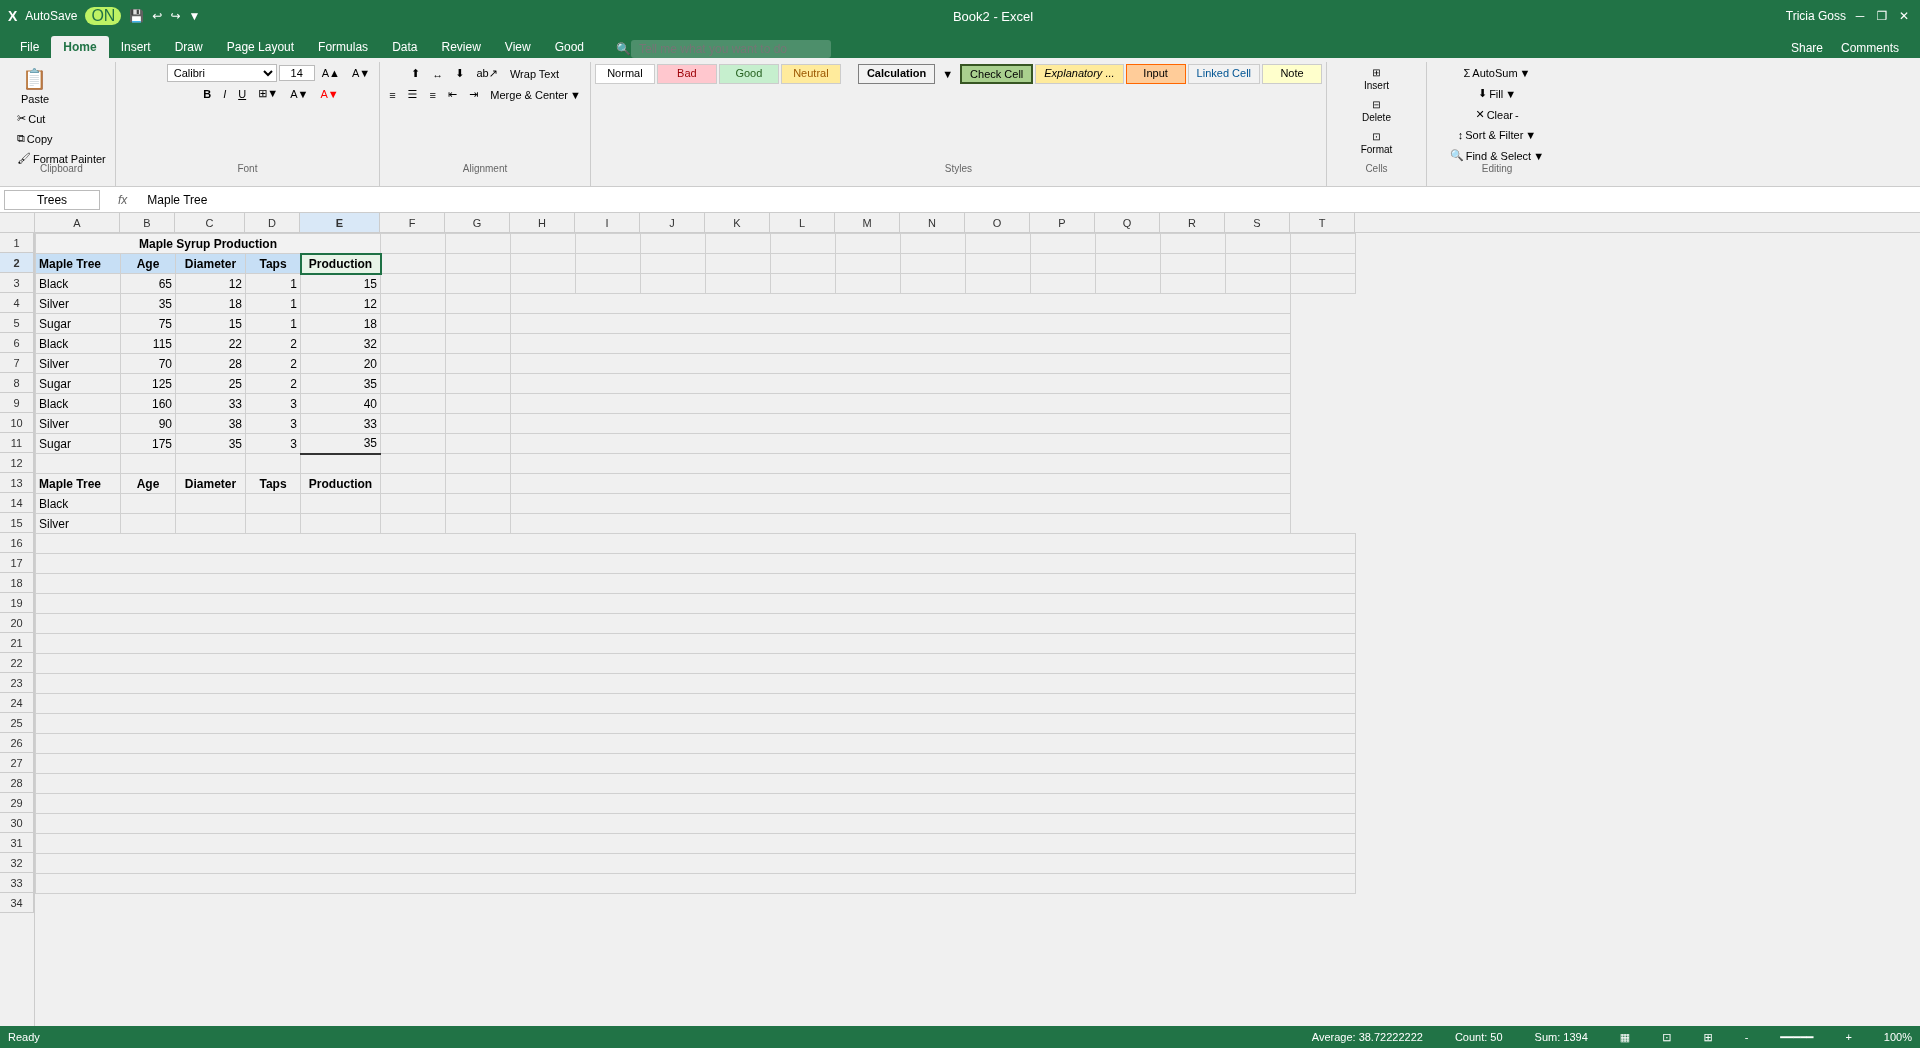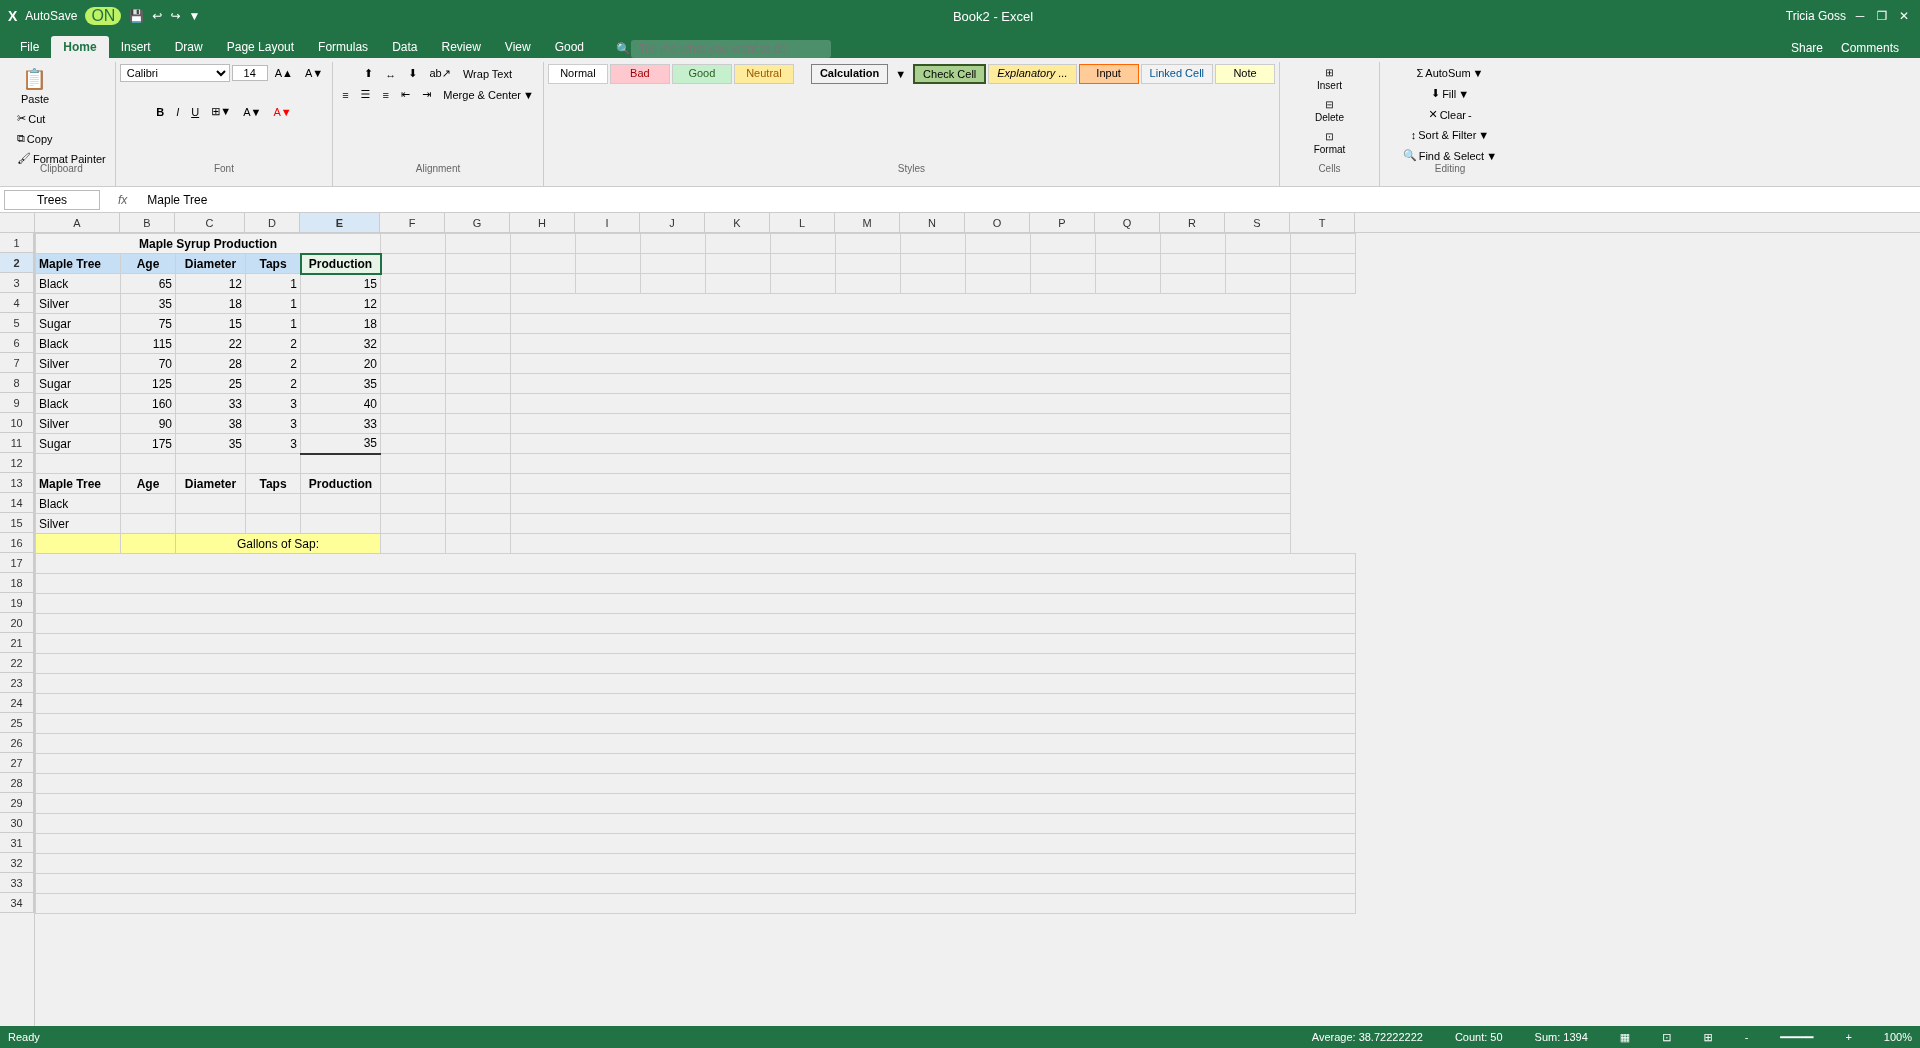--- a/index.html
+++ b/index.html
@@ -259,22 +259,23 @@
     .style-note { background: #ffffcc; }
 
     
     #grid-scroll::-webkit-scrollbar { width: 12px; height: 12px; }
     #grid-scroll::-webkit-scrollbar-track { background: #f0f0f0; }
     #grid-scroll::-webkit-scrollbar-thumb { background: #c0c0c0; border-radius: 2px; }
 
     .font-group-controls {
       display: flex;
       flex-direction: column;
-      gap: 20px;
+      gap: 2px;
       padding-bottom: 16px;
+      margin-left: 47px;
     }
     .font-row { display: flex; align-items: center; gap: 2px; }
 
     .number-group-controls {
       display: flex;
       flex-direction: column;
       gap: 2px;
       padding-bottom: 16px;
     }
 
@@ -737,28 +738,20 @@
             <td>Silver</td>
             <td></td>
             <td></td>
             <td></td>
             <td></td>
             <td></td>
             <td></td>
             <td colspan="12"></td>
           </tr>
 
-          <tr>
-            <td class="cell-yellow"></td>
-            <td class="cell-yellow"></td>
-            <td class="cell-yellow" colspan="3" style="text-align:center;">Gallons of Sap:</td>
-            <td></td>
-            <td></td>
-            <td colspan="12"></td>
-          </tr>
 
           <tr>
               <td colspan="20"></td>
             </tr>
           <tr>
               <td colspan="20"></td>
             </tr>
           <tr>
               <td colspan="20"></td>
             </tr>

